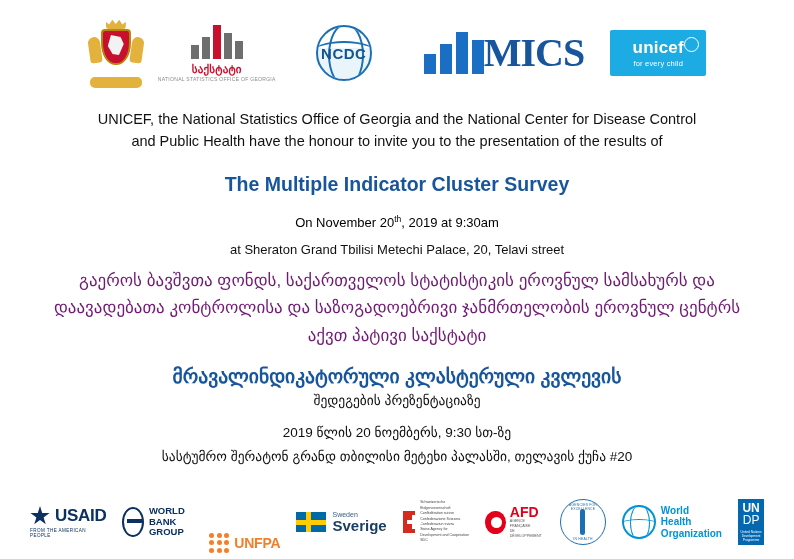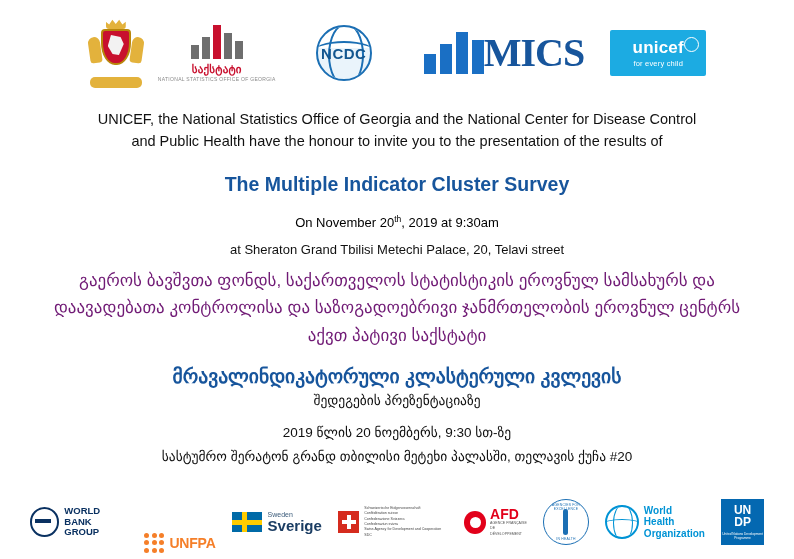--- a/index.html
+++ b/index.html
@@ -415,21 +415,21 @@
   }
   .who .wtxt { font-size: 10px; font-weight: bold; color: #0093d5; line-height: 1.15; }
 
   
   .undp {
     background: #0468b1; color: #fff;
     width: 44px; height: 46px;
     display: flex; flex-direction: column; align-items: center; justify-content: center;
   }
   .undp .un { font-size: 12px; font-weight: bold; line-height: 1; }
-  .undp .dp { font-size: 12px; font-weight: bold; line-height: 1; }
+  .undp .dp { font-size: 12px; font-weight: normal; line-height: 1; }
   .undp .utag { font-size: 3.2px; margin-top: 4px; text-align: center; line-height: 1.3; }
 </style>
 </head>
 <body>
 
 <div class="page">
 
   <div class="top-logos">
 
     <div class="coat">
@@ -499,20 +499,27 @@
 
     <div class="title-ka">მრავალინდიკატორული კლასტერული კვლევის</div>
     <div class="subtitle-ka">შედეგების პრეზენტაციაზე</div>
     <div class="when-ka">2019 წლის 20 ნოემბერს, 9:30 სთ-ზე</div>
     <div class="where-ka">სასტუმრო შერატონ გრანდ თბილისი მეტეხი პალასში, თელავის ქუჩა #20</div>
 
   </div>
 
   <div class="bottom-logos">
 
+    <div class="blogo usaid">
+      <div class="row">
+        <div class="star"></div>
+        <div class="word">USAID</div>
+      </div>
+      <div class="tag">FROM THE AMERICAN PEOPLE</div>
+    </div>
 
     <div class="blogo wb">
       <div class="wmark"></div>
       <div class="wtext">
         <div>WORLD BANK</div>
         <div>GROUP</div>
       </div>
     </div>
 
     <div class="blogo unfpa">

